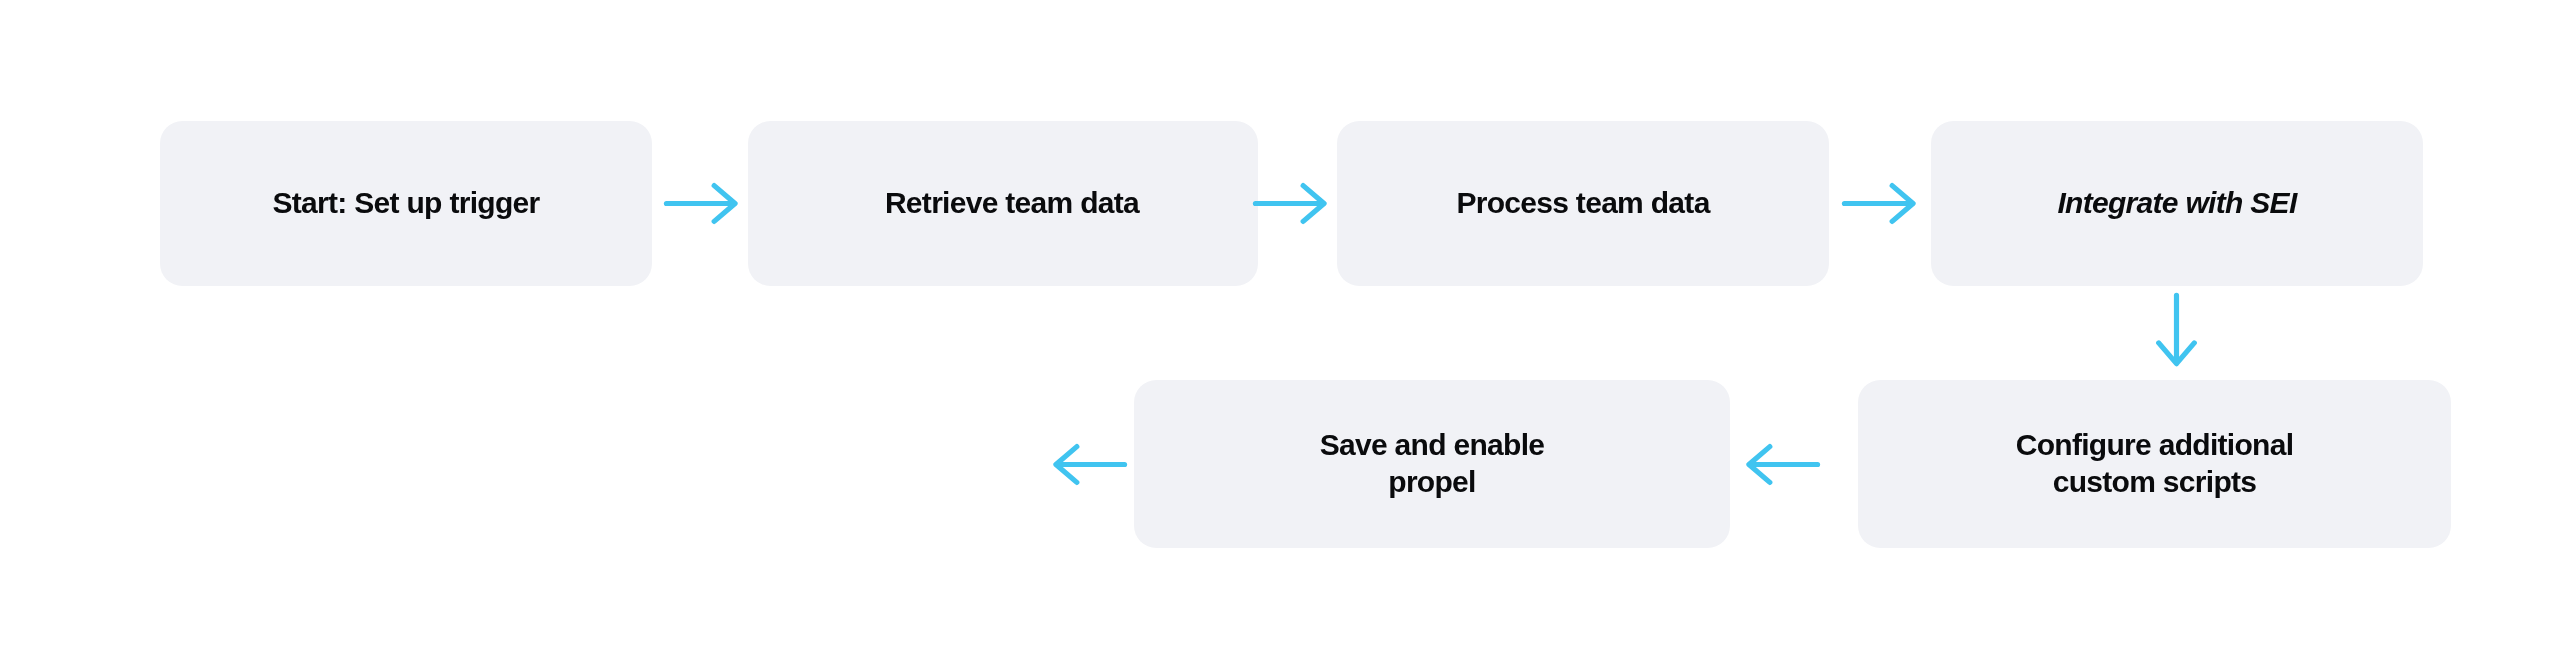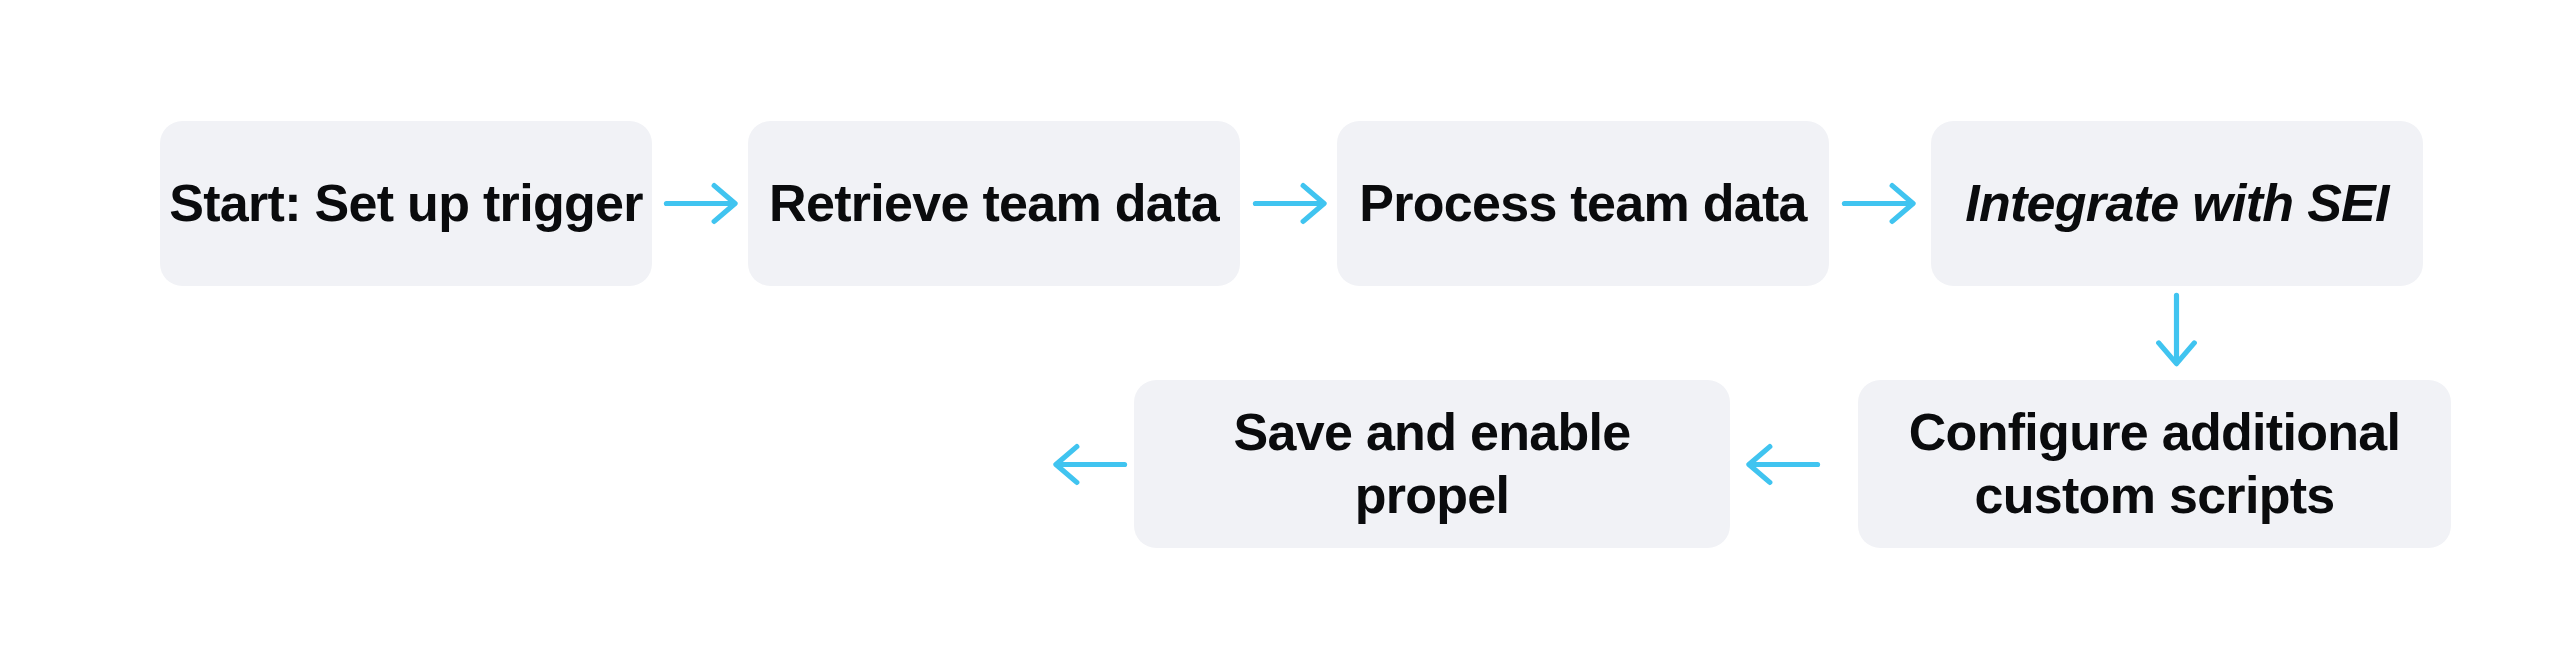--- a/index.html
+++ b/index.html
@@ -18,38 +18,38 @@
   .node {
     position: absolute;
     background: #f1f2f6;
     border-radius: 22.4px;
     display: flex;
     align-items: center;
     justify-content: center;
     text-align: center;
   }
   .node .label {
-    font-size: 52px;
+    font-size: 30px;
     font-weight: 700;
     color: #0a0b0d;
     letter-spacing: -0.7px;
     line-height: 1.22;
     white-space: pre;
   }
   .edge {
     position: absolute;
   }
   .edge svg {
     display: block;
     width: 100%;
     height: 100%;
   }
   
   .n-start     { left: 160px;  top: 121px; width: 492px; height: 165px; }
-  .n-retrieve  { left: 748px; top: 121px; width: 492px; height: 165px; }
+  .n-retrieve  { left: 748px; top: 121px; width: 492px; height: 165px; padding-left: 18px; }
   .n-process   { left: 1337px; top: 121px; width: 492px; height: 165px; }
   .n-integrate { left: 1931px; top: 121px; width: 492px; height: 165px; font-style: italic; }
   
   .n-configure { left: 1830px; top: 380px; width: 593px; height: 168px; margin-left: 28px; }
   .n-save      { left: 1134px; top: 380px; width: 596px; height: 168px; }
   .n-end       { left: 447px;  top: 380px; width: 590px; height: 168px; }
   
   .e1 { left: 662px;  top: 181px; width: 82px; height: 45px; }
   .e2 { left: 1251px; top: 181px; width: 82px; height: 45px; }
   .e3 { left: 1840px; top: 181px; width: 82px; height: 45px; }

